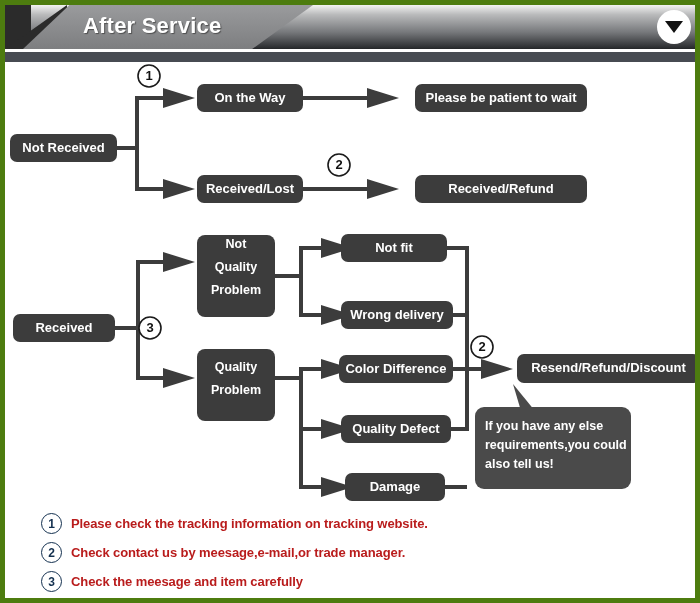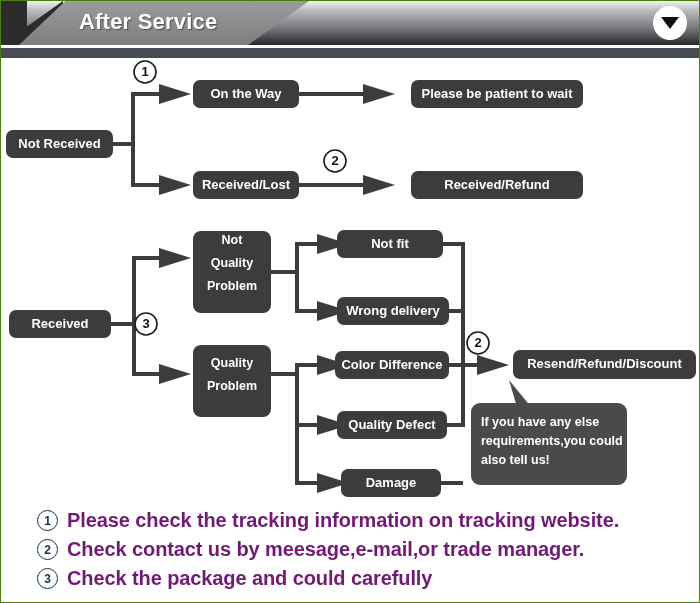--- a/index.html
+++ b/index.html
@@ -8,21 +8,21 @@
     background: #ffffff;
   }
   #page {
     position: relative;
     width: 700px;
     height: 603px;
     background: #ffffff;
     font-family: "Liberation Sans", sans-serif;
     overflow: hidden;
     box-sizing: border-box;
-    border: 1px solid #4d7c0f;
+    border: 5px solid #4d7c0f;
   }
 
   
   #header {
     position: absolute;
     left: 0; top: 0;
     width: 700px;
     height: 44px;
     background: linear-gradient(to bottom, #f2f2f2 0%, #b9babb 22%, #76787b 62%, #2e3033 96%, #232527 100%);
     overflow: hidden;
@@ -162,22 +162,22 @@
     font-size: 12px;
     font-weight: bold;
     display: flex;
     align-items: center;
     justify-content: center;
     margin-right: 9px;
     flex: 0 0 auto;
     background: #ffffff;
   }
   .note-text {
-    color: #701a75;
-    font-size: 20px;
+    color: #b91c1c;
+    font-size: 13px;
     font-weight: bold;
     letter-spacing: -0.1px;
   }
 </style>
 </head>
 <body>
 
 <div id="page">
 
   <div id="header">
@@ -334,17 +334,17 @@
     <div class="note-row">
       <div class="note-marker">1</div>
       <div class="note-text">Please check the tracking information on tracking website.</div>
     </div>
     <div class="note-row">
       <div class="note-marker">2</div>
       <div class="note-text">Check contact us by meesage,e-mail,or trade manager.</div>
     </div>
     <div class="note-row">
       <div class="note-marker">3</div>
-      <div class="note-text">Check the package and could carefully</div>
+      <div class="note-text">Check the meesage and item carefully</div>
     </div>
   </div>
 
 </div>
 
 </body></html>

